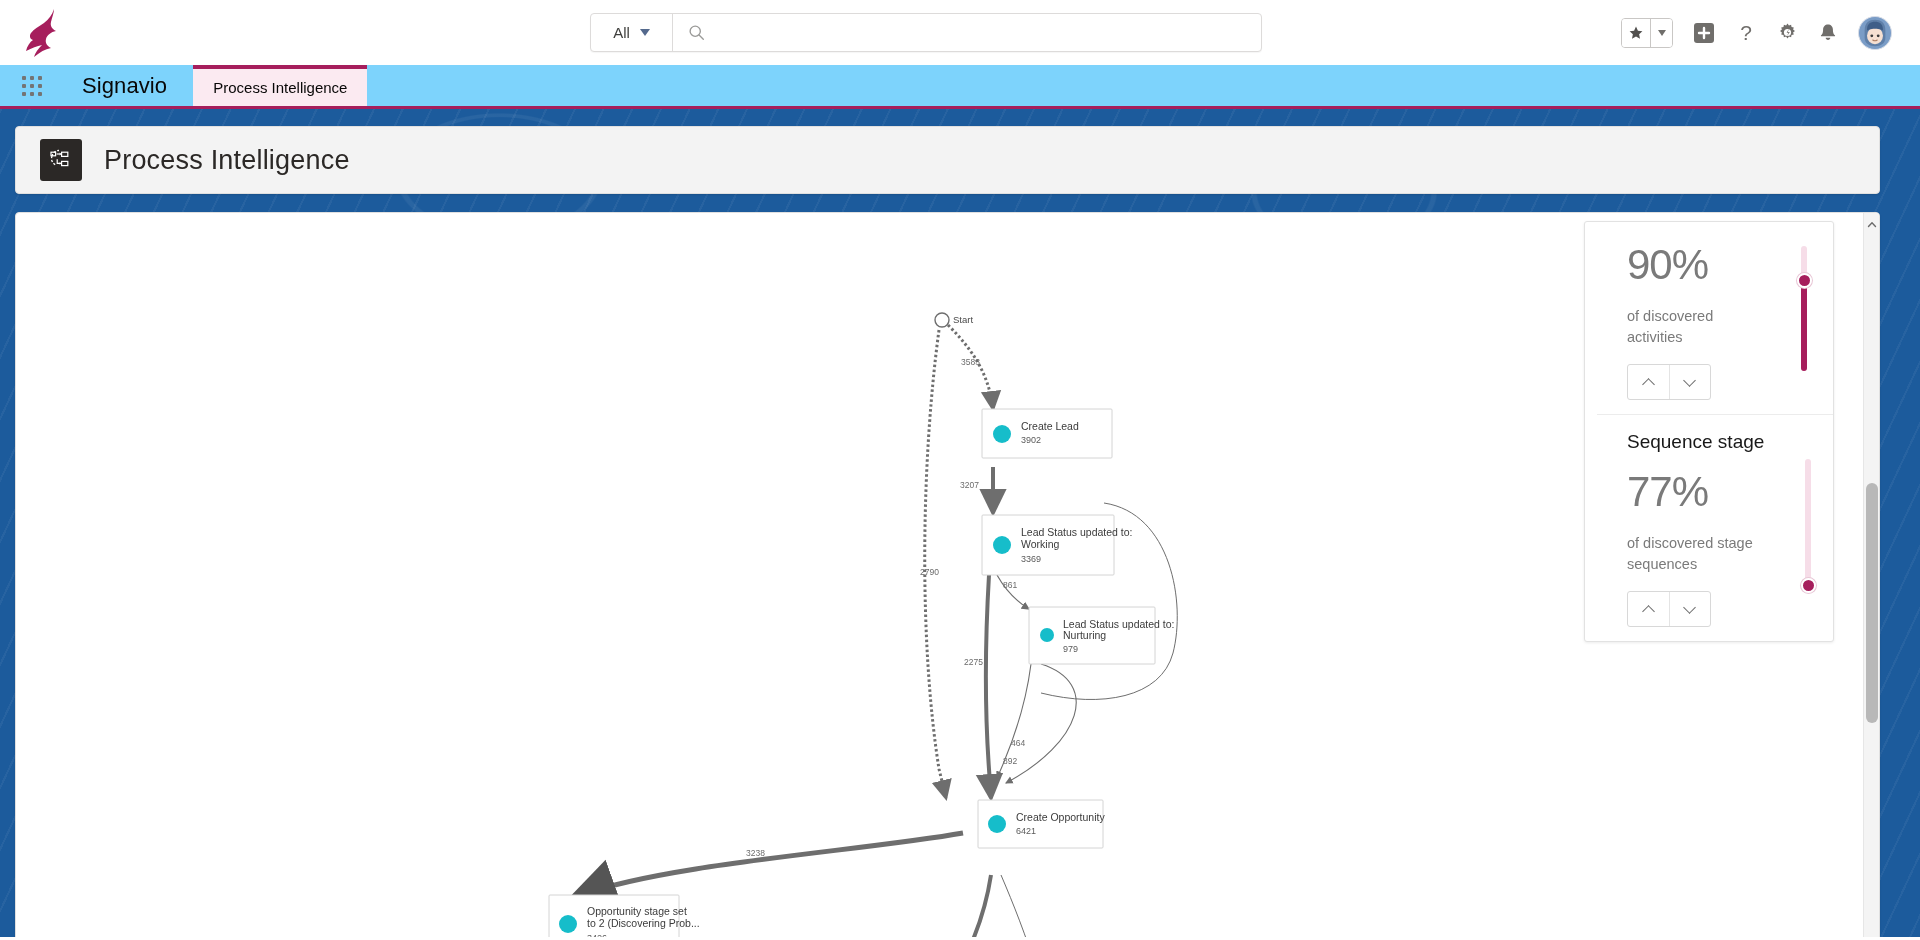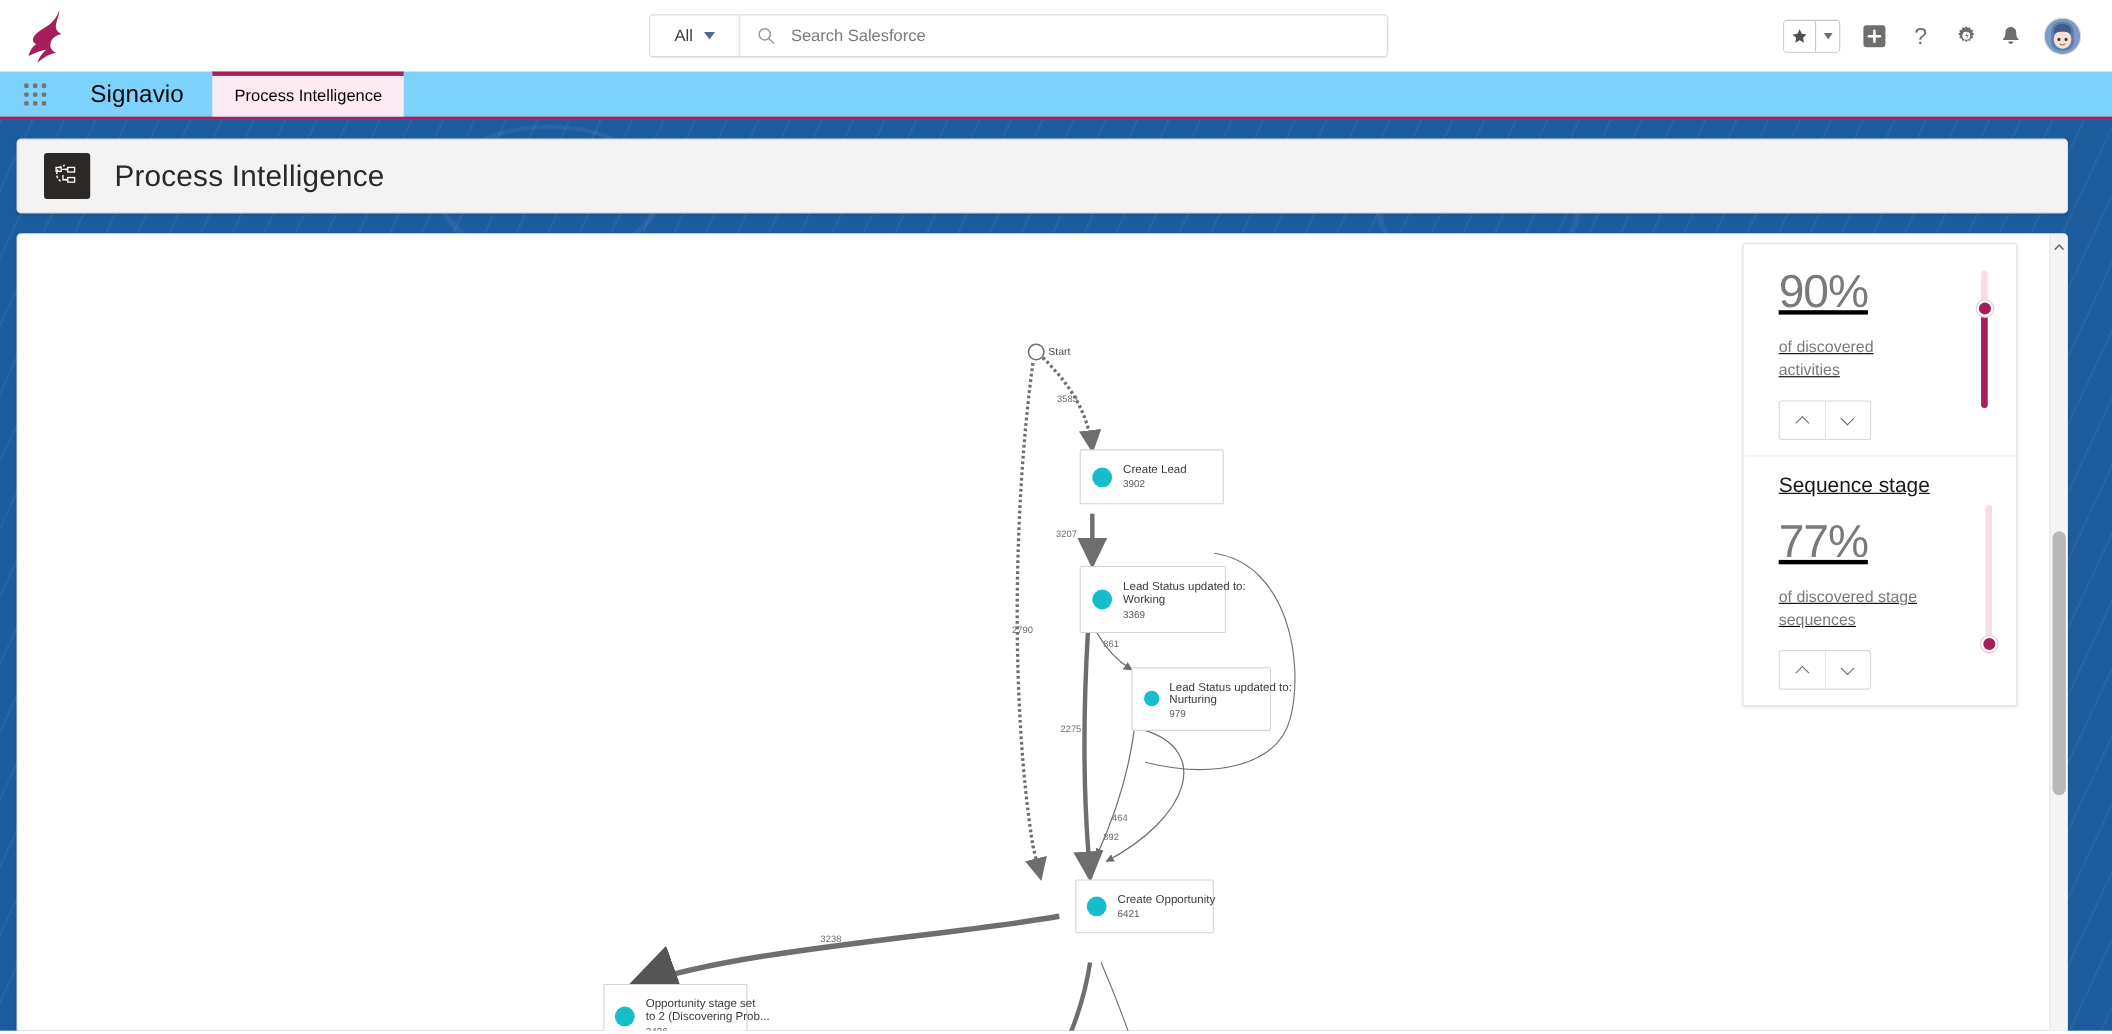--- a/index.html
+++ b/index.html
@@ -237,22 +237,21 @@
 
   
   .metric-panel {
     position: absolute;
     right: 45px; top: 8px;
     width: 250px;
     background: #ffffff;
     border: 1px solid #e2e2e2;
     border-radius: 3px;
     box-shadow: 0 1px 3px rgba(0,0,0,.08);
-    padding: 18px 0 14px 2px;
-    text-decoration: underline;
+    padding: 18px 0 14px 12px;
   }
   .metric-block { position: relative; padding: 4px 20px 0 30px; }
   .metric-block + .metric-block { border-top: 1px solid #ececec; margin-top: 14px; padding-top: 16px; }
   .metric-heading {
     font-size: 19px; color: #181818; font-weight: 400;
     margin-bottom: 18px;
   }
   .metric-value {
     font-size: 42px; color: #7a7a7a; font-weight: 400;
     line-height: 1; letter-spacing: -1px;
@@ -327,21 +326,20 @@
     <div class="sf-scope">
       <span>All</span>
       <span class="caret-down"></span>
     </div>
     <div class="sf-search-icon">
       <svg width="17" height="17" viewBox="0 0 20 20" aria-hidden="true">
         <circle cx="8.5" cy="8.5" r="6" fill="none" stroke="#9a9a98" stroke-width="1.6"></circle>
         <line x1="13" y1="13" x2="18" y2="18" stroke="#9a9a98" stroke-width="1.6" stroke-linecap="round"></line>
       </svg>
     </div>
-    <input class="sf-search-input" type="text" placeholder="Search Salesforce" style="">
   </div>
 
   <div class="sf-actions">
 
     <div class="fav-group">
       <div class="fav-btn">
         <svg width="16" height="16" viewBox="0 0 20 20" aria-hidden="true">
           <path d="M10 2 L12.4 7.2 L18 7.9 L13.9 11.7 L15 17.3 L10 14.5 L5 17.3 L6.1 11.7 L2 7.9 L7.6 7.2 Z" fill="#514f4d"></path>
         </svg>
       </div>

